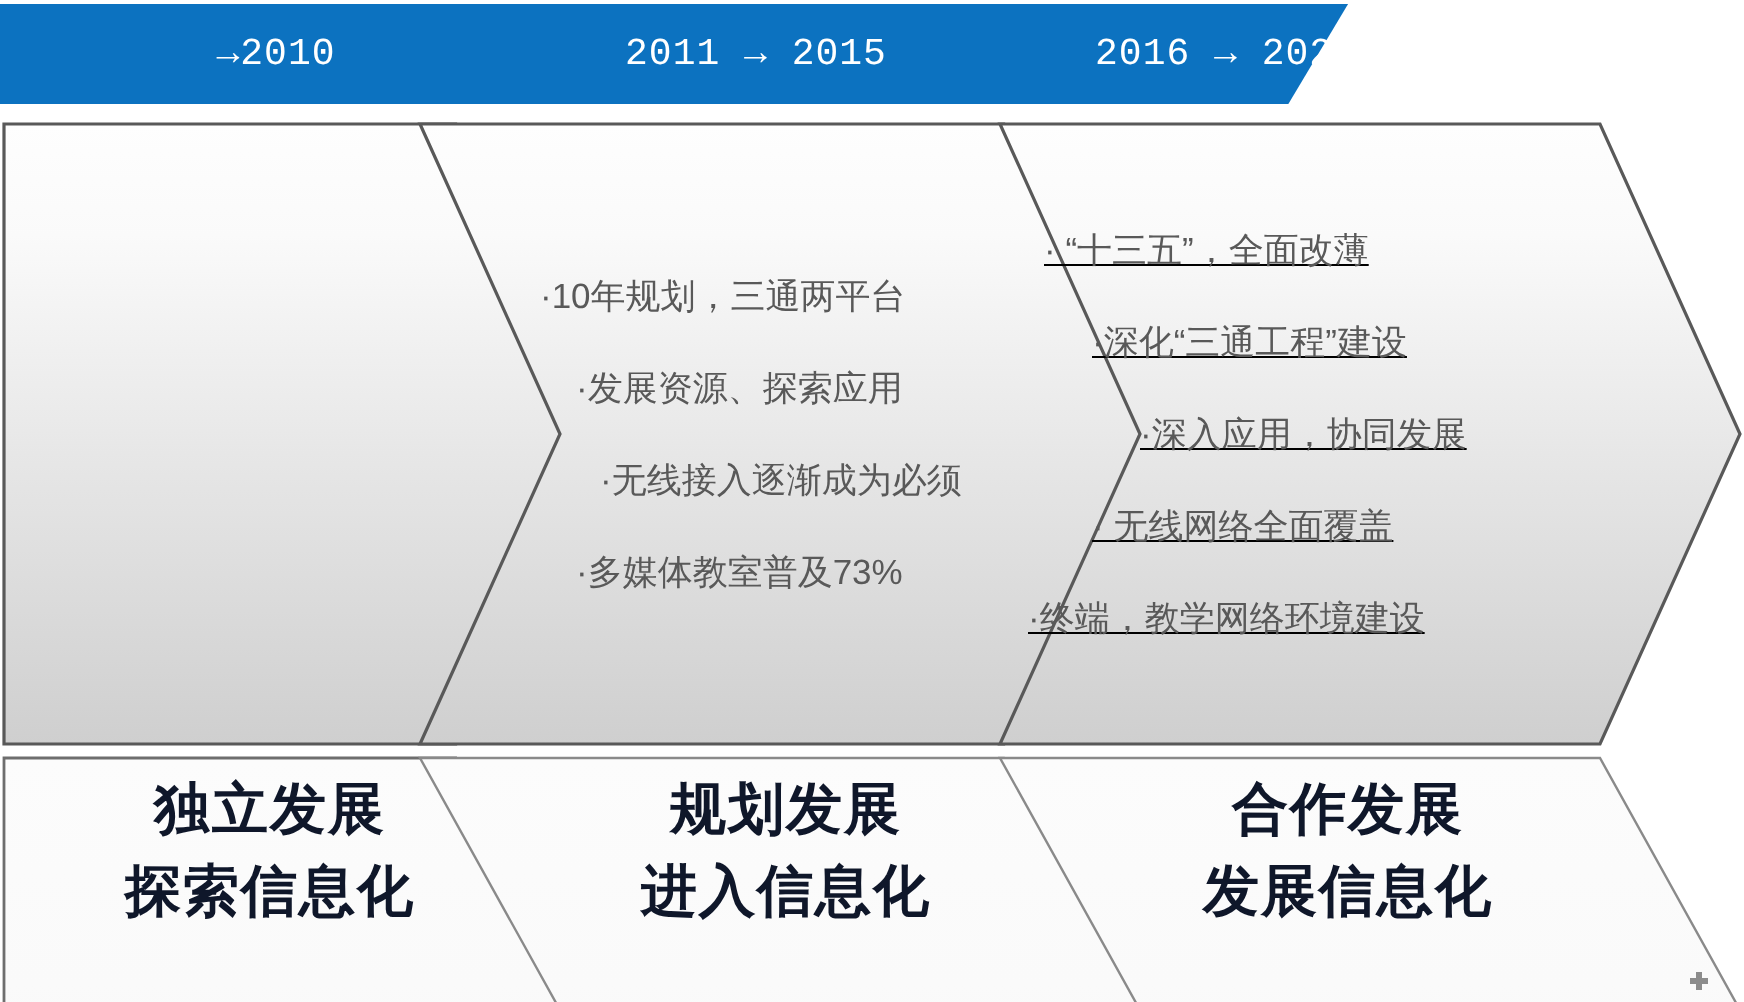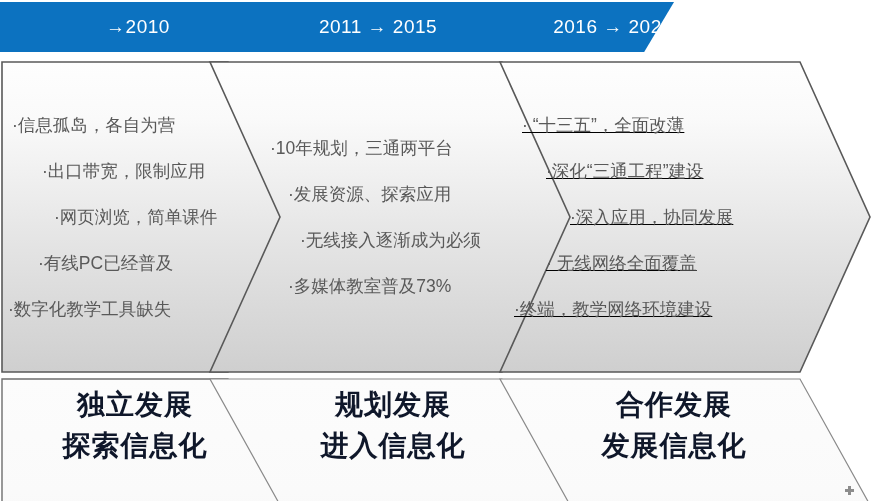--- a/index.html
+++ b/index.html
@@ -24,20 +24,21 @@
     overflow: hidden;
   }
 
   
   .banner {
     position: absolute;
     left: 0;
     top: 2px;
     width: 744px;
     height: 50px;
+    font-family: Liberation Mono, monospace;
   }
   .banner-shape {
     position: absolute;
     left: 0; top: 0;
     width: 100%; height: 100%;
   }
   .banner-labels {
     position: absolute;
     left: 0; top: 0;
     width: 872px;
@@ -197,27 +198,20 @@
         </linearGradient>
       </defs>
 
       <polygon points="2,2 228,2 298,157 228,312 2,312" fill="url(#gradChevTop)" stroke="#595959" stroke-width="1.6"></polygon>
 
       <polygon points="210,2 502,2 572,157 502,312 210,312 280,157" fill="url(#gradChevTop)" stroke="#595959" stroke-width="1.6"></polygon>
 
       <polygon points="500,2 800,2 870,157 800,312 500,312 570,157" fill="url(#gradChevTop)" stroke="#595959" stroke-width="1.6"></polygon>
     </svg>
 
-    <div class="bullets bullets-0">
-      <div class="bullet-line">·信息孤岛，各自为营</div>
-      <div class="bullet-line">·出口带宽，限制应用</div>
-      <div class="bullet-line">·网页浏览，简单课件</div>
-      <div class="bullet-line">·有线PC已经普及</div>
-      <div class="bullet-line">·数字化教学工具缺失</div>
-    </div>
 
     <div class="bullets bullets-1">
       <div class="bullet-line">·10年规划，三通两平台</div>
       <div class="bullet-line">·发展资源、探索应用</div>
       <div class="bullet-line">·无线接入逐渐成为必须</div>
       <div class="bullet-line">·多媒体教室普及73%</div>
     </div>
 
     <div class="bullets bullets-2">
       <div class="bullet-line">·  “十三五”，全面改薄</div>

